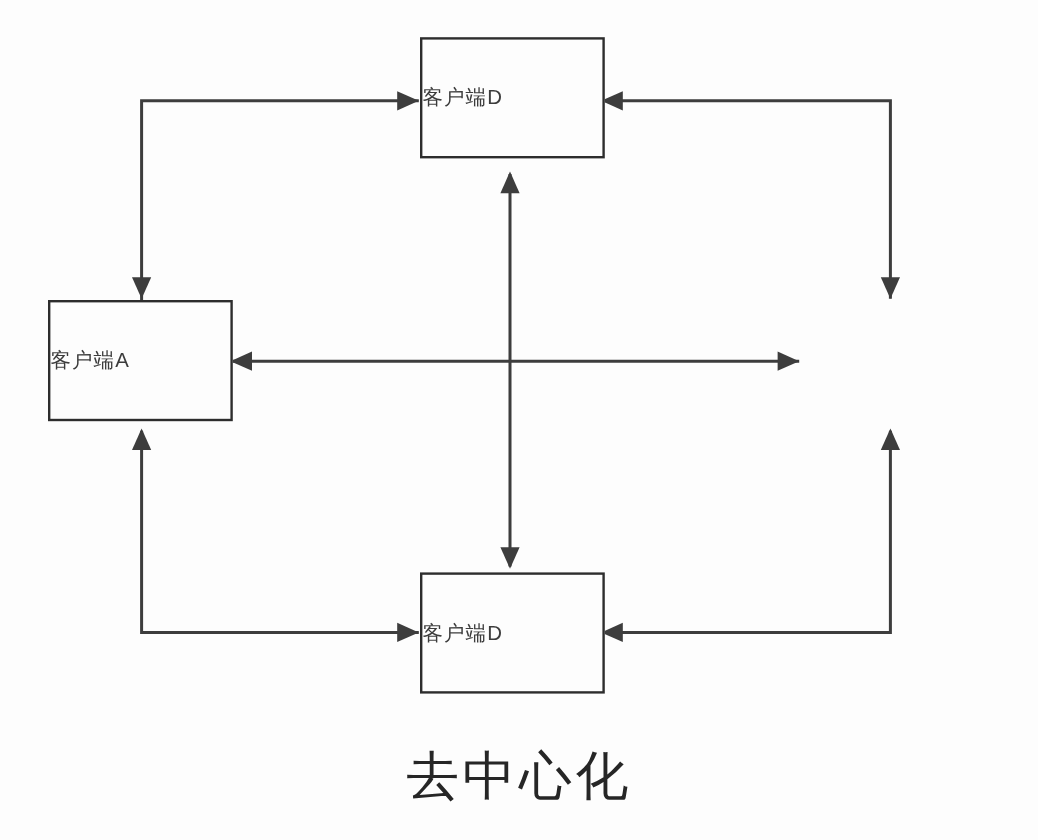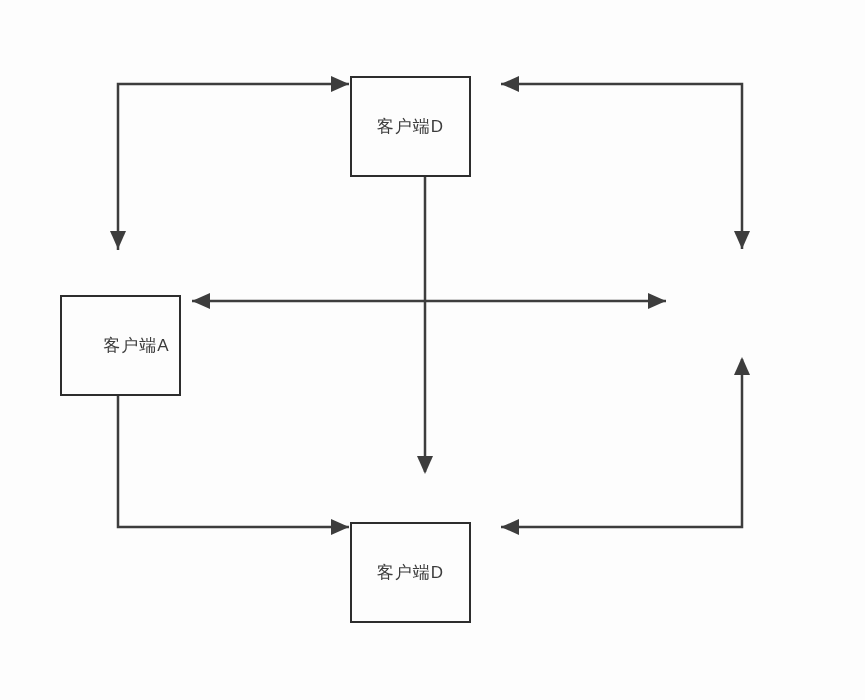--- a/index.html
+++ b/index.html
@@ -17,38 +17,37 @@
   }
   .wires {
     position: absolute;
     left: 0;
     top: 0;
     width: 865px;
     height: 700px;
   }
   .node {
     position: absolute;
-    width: 121px;
+    width: 154px;
     height: 101px;
     border: 2px solid #2d2d2d;
     background: #fdfdfd;
     box-sizing: border-box;
     display: flex;
     align-items: center;
-    justify-content: center;
-    margin-top: 45px;
+    justify-content: flex-start;
   }
   .node-label {
     font-size: 17px;
     color: #3c3c3c;
     letter-spacing: 1px;
     white-space: nowrap;
   }
   .node-d { left: 350px; top: 31px; }
-  .node-a { left: 60px;  top: 250px; padding-left: 32px; }
+  .node-a { left: 40px;  top: 250px; }
   .node-c { left: 667px; top: 250px; }
   .node-b { left: 350px; top: 477px; }
   .diagram-title {
     position: absolute;
     left: 0;
     top: 618px;
     width: 100%;
     text-align: center;
     font-size: 44px;
     font-weight: 500;
@@ -110,15 +109,16 @@
 
   <div class="node node-a">
     <span class="node-label">客户端A</span>
   </div>
 
 
   <div class="node node-b">
     <span class="node-label">客户端D</span>
   </div>
 
+  <div class="diagram-title">去中心化</div>
 
 
 </div>
 
 </body></html>

